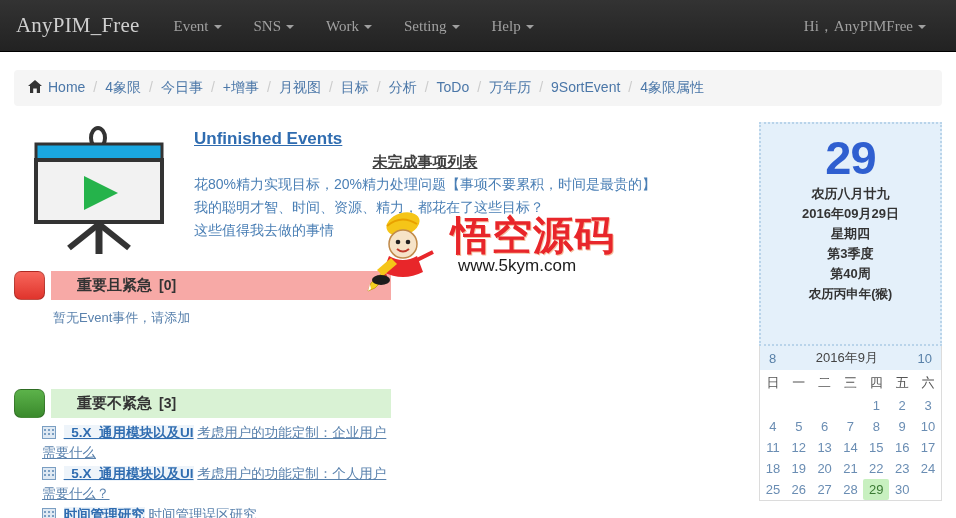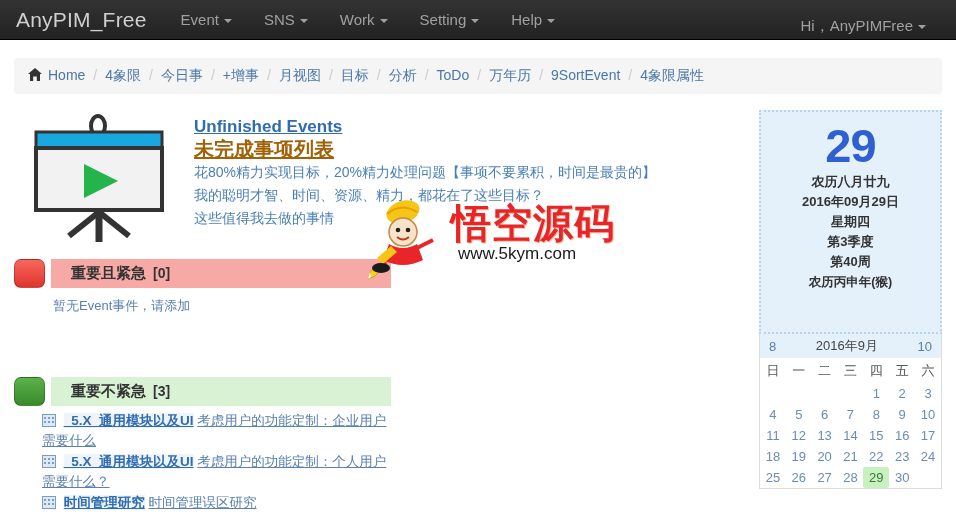--- a/index.html
+++ b/index.html
@@ -5,27 +5,28 @@
   * { box-sizing: border-box; margin: 0; padding: 0; }
   html, body {
     width: 956px; height: 518px;
     font-family: "Liberation Sans", "DejaVu Sans", sans-serif;
     background: #ffffff;
     overflow: hidden;
   }
 
   
   .navbar {
-    height: 40px;
+    height: 52px;
     background: #2b2b2b;
     background: linear-gradient(to bottom, #333333 0%, #222222 100%);
     border-bottom: 1px solid #000;
     display: flex;
     align-items: center;
     position: relative;
+    font-family: Liberation Serif, serif;
   }
   .brand {
     color: #cfcfcf;
     font-size: 21px;
     padding: 0 18px 0 16px;
     letter-spacing: 0.2px;
     text-decoration: none;
   }
   .navlinks { display: flex; align-items: flex-end; }
   .navlink {
@@ -94,26 +95,27 @@
   .intro-text { padding-top: 6px; }
   .intro-title-en {
     font-size: 17px;
     font-weight: bold;
     color: #2f6cb0;
     text-decoration: underline;
     display: block;
     line-height: 22px;
   }
   .intro-title-cn {
-    font-size: 20px;
-    font-weight: bold;
-    color: #a16207;
+    font-size: 15px;
+    font-weight: bold;
+    color: #404040;
     text-decoration: underline;
     display: block;
     line-height: 23px;
+    text-align: center;
   }
   .intro-line {
     font-size: 14px;
     color: #4a7fb5;
     line-height: 23px;
     display: block;
     white-space: nowrap;
   }
 
   
@@ -138,21 +140,21 @@
     border-radius: 7px;
     flex: 0 0 31px;
     margin-right: 6px;
     border: 1px solid rgba(0,0,0,0.22);
   }
   .q-bar {
     flex: 1;
     height: 29px;
     display: flex;
     align-items: center;
-    padding-left: 20px;
+    padding-left: 26px;
     position: relative;
   }
   .q-title {
     font-size: 15px;
     font-weight: bold;
     color: #333;
     white-space: nowrap;
   }
   .q-count {
     font-size: 14px;

